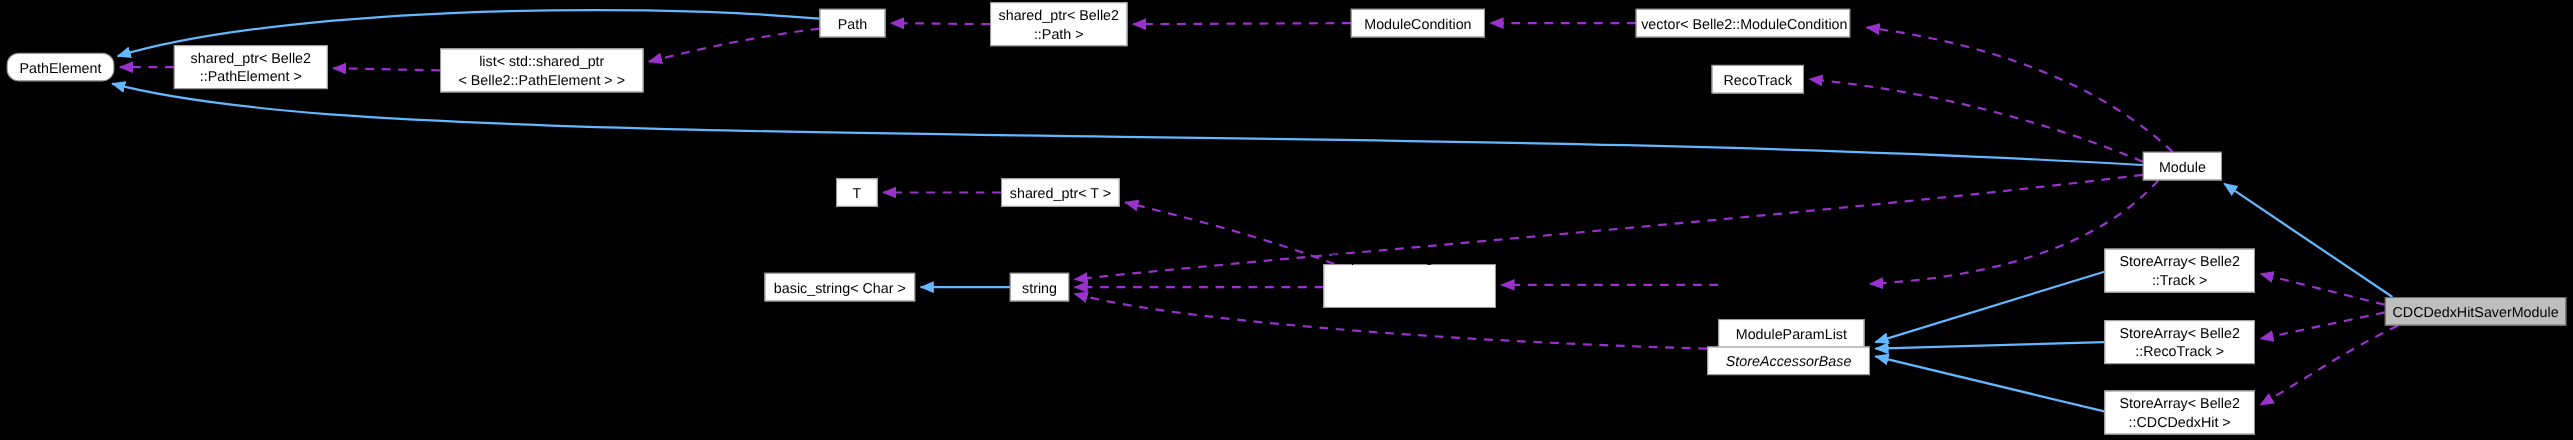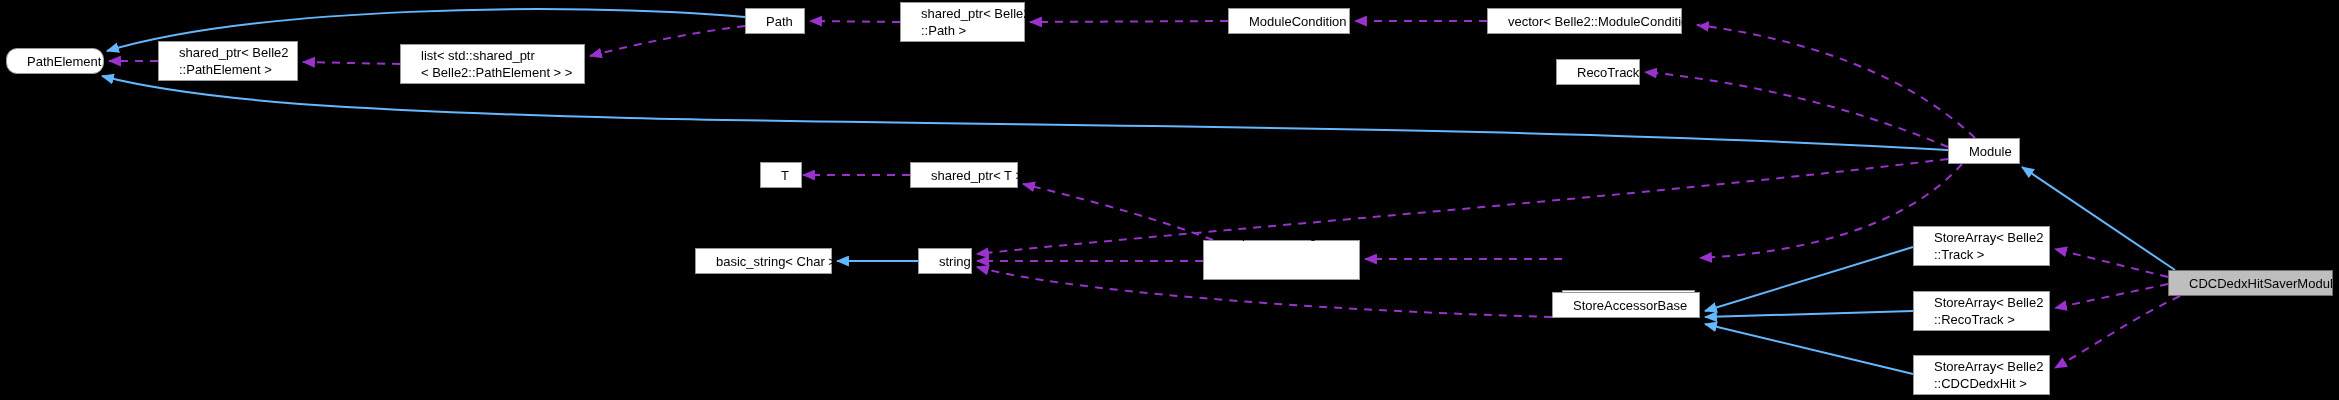--- a/index.html
+++ b/index.html
@@ -33,26 +33,26 @@
     stroke-dasharray: 8 7;
   }
   .node {
     position: absolute;
     box-sizing: border-box;
     background: var(--c-node-fill, #fff);
     border: 1px solid var(--c-node-border, #9a9a9a);
     color: var(--c-text, #000);
     font-size: 13px;
     line-height: 17px;
-    text-align: left;
+    text-align: center;
     display: flex;
     flex-direction: column;
     justify-content: center;
     white-space: nowrap;
-    padding: 1px 20px;
+    padding: 1px 4px;
     cursor: pointer;
   }
   .node.highlight {
     background: var(--c-hl-fill, #bebebe);
     border: 1px solid var(--c-hl-border, #6f6f6f);
   }
   .node-line { pointer-events: none; }
 </style>
 </head>
 <body style="background: rgb(0, 0, 0);">
@@ -138,21 +138,21 @@
       <div class="node" style="left: 918px; top: 248px; width: 54px; height: 26px;">
         <div class="node-line">string</div>
       </div>
       <div class="node" style="left: 1203px; top: 240px; width: 157px; height: 40px; gap: 36px;">
         <div class="node-line">map&lt; std::string, Module</div>
         <div class="node-line">ParamPtr &gt;</div>
       </div>
       <div class="node" style="left: 1562px; top: 246px; width: 133px; height: 26px; margin-top: 44px;">
         <div class="node-line">ModuleParamList</div>
       </div>
-      <div class="node" style="left: 1552px; top: 292px; width: 148px; height: 26px;">
+      <div class="node" style="left: 1552px; top: 315px; width: 148px; height: 26px; font-style: italic;">
         <div class="node-line">StoreAccessorBase</div>
       </div>
       <div class="node" style="left: 1913px; top: 226px; width: 137px; height: 40px;">
         <div class="node-line">StoreArray&lt; Belle2</div>
         <div class="node-line">::Track &gt;</div>
       </div>
       <div class="node" style="left: 1913px; top: 291px; width: 137px; height: 40px;">
         <div class="node-line">StoreArray&lt; Belle2</div>
         <div class="node-line">::RecoTrack &gt;</div>
       </div>

